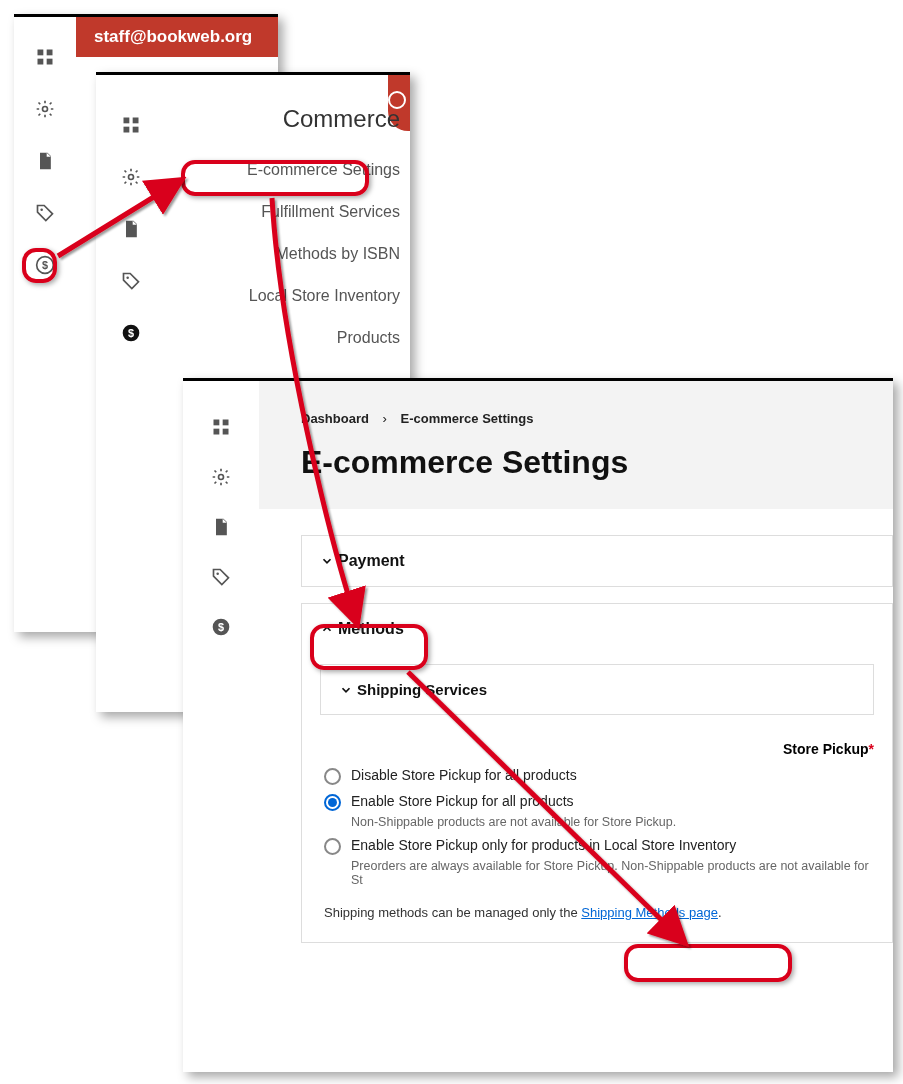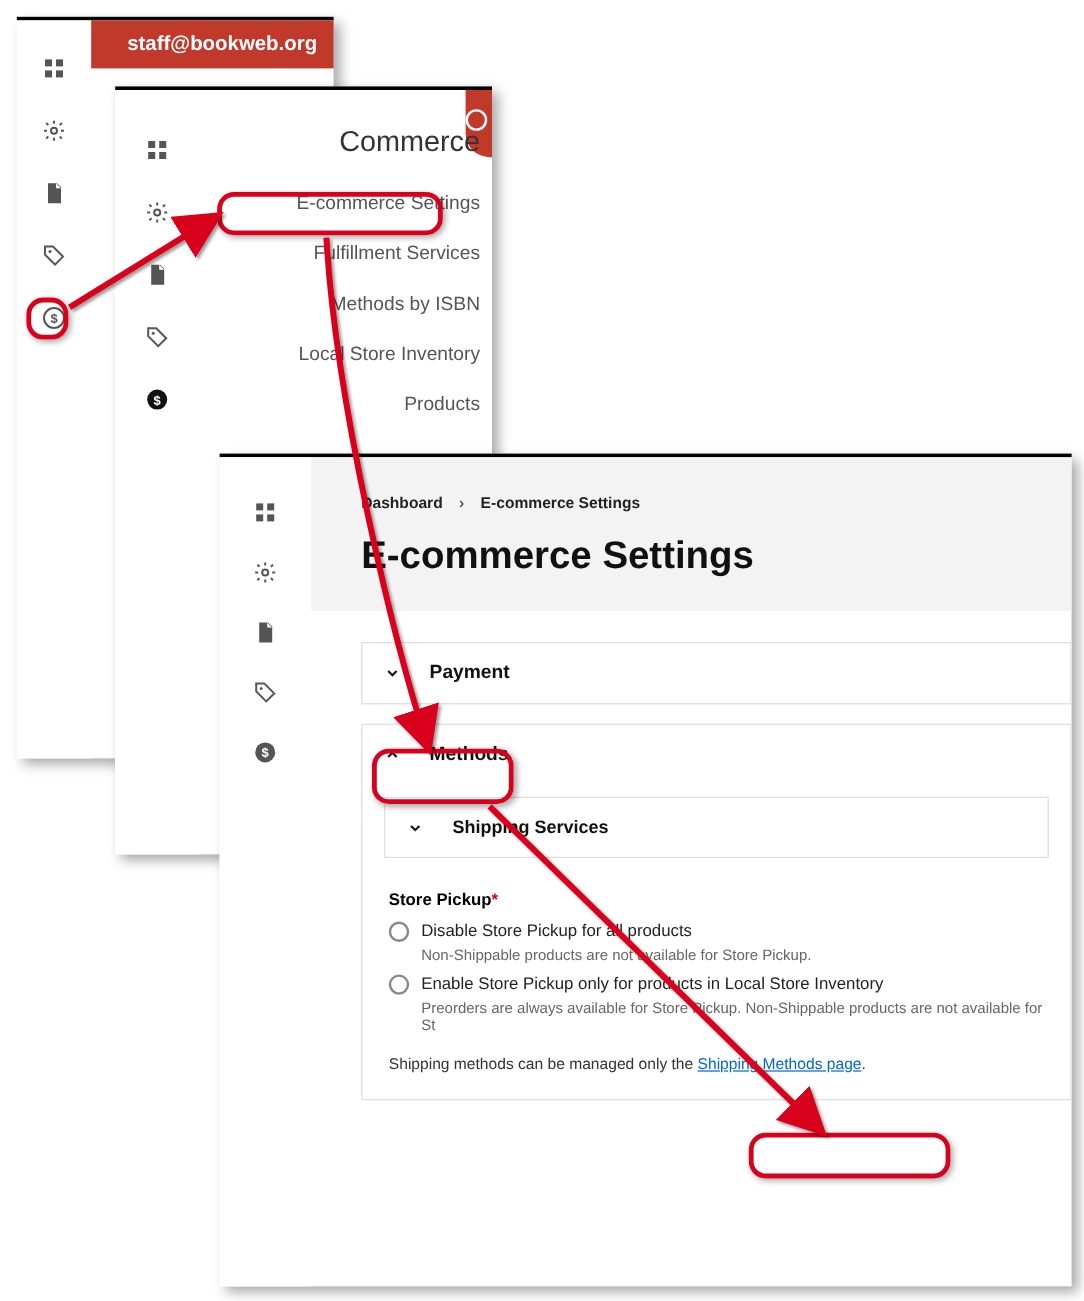--- a/index.html
+++ b/index.html
@@ -34,21 +34,21 @@
   }
   .panel1 .header-bar {
     position: absolute;
     left: 62px; top: 0;
     right: 0;
     height: 40px;
     background: #c0392b;
     color: #fff;
     display: flex;
     align-items: center;
-    padding-left: 30px;
+    padding-left: 18px;
     font-weight: 600;
     font-size: 17px;
   }
 
   
   .panel2 {
     position: absolute;
     left: 96px; top: 72px;
     width: 314px; height: 640px;
     background: #fff;
@@ -145,40 +145,41 @@
     margin: 26px 0 0 42px;
   }
   .acc-item {
     border: 1px solid #ddd;
     margin-bottom: 16px;
     background:#fff;
   }
   .acc-head {
     display:flex;
     align-items:center;
-    gap:24px;
+    gap:4px;
     padding: 16px 18px;
     font-weight: 700;
     font-size: 16px;
     color: #111;
     cursor:pointer;
   }
   .acc-body {
     padding: 0 18px 22px 18px;
   }
   .sub-acc {
     border:1px solid #ddd;
     margin: 10px 0 26px 0;
   }
   .sub-acc .acc-head { font-size:15px; }
 
   .field-label {
     font-weight:700;
     font-size:14px;
     margin: 6px 0 10px 4px;
+    text-align: right;
   }
   .req { color:#d9001b; }
   .radio-row {
     display:flex;
     align-items:flex-start;
     gap:10px;
     margin: 8px 0 4px 4px;
     font-size:14px;
     color:#222;
   }
@@ -385,20 +386,24 @@
 
           <div class="field-label">
             <span>Store Pickup</span><span class="req">*</span>
           </div>
 
           <div class="radio-row">
             <span class="radio"></span>
             <span>Disable Store Pickup for all products</span>
           </div>
 
+          <div class="radio-row">
+            <span class="radio checked"></span>
+            <span>Enable Store Pickup for all products</span>
+          </div>
           <div class="radio-sub">Non-Shippable products are not available for Store Pickup.</div>
 
           <div class="radio-row">
             <span class="radio"></span>
             <span>Enable Store Pickup only for products in Local Store Inventory</span>
           </div>
           <div class="radio-sub">Preorders are always available for Store Pickup. Non-Shippable products are not available for St</div>
 
           <div class="footnote">
             <span>Shipping methods can be managed only the </span><a href="#">Shipping Methods page</a><span>.</span>

